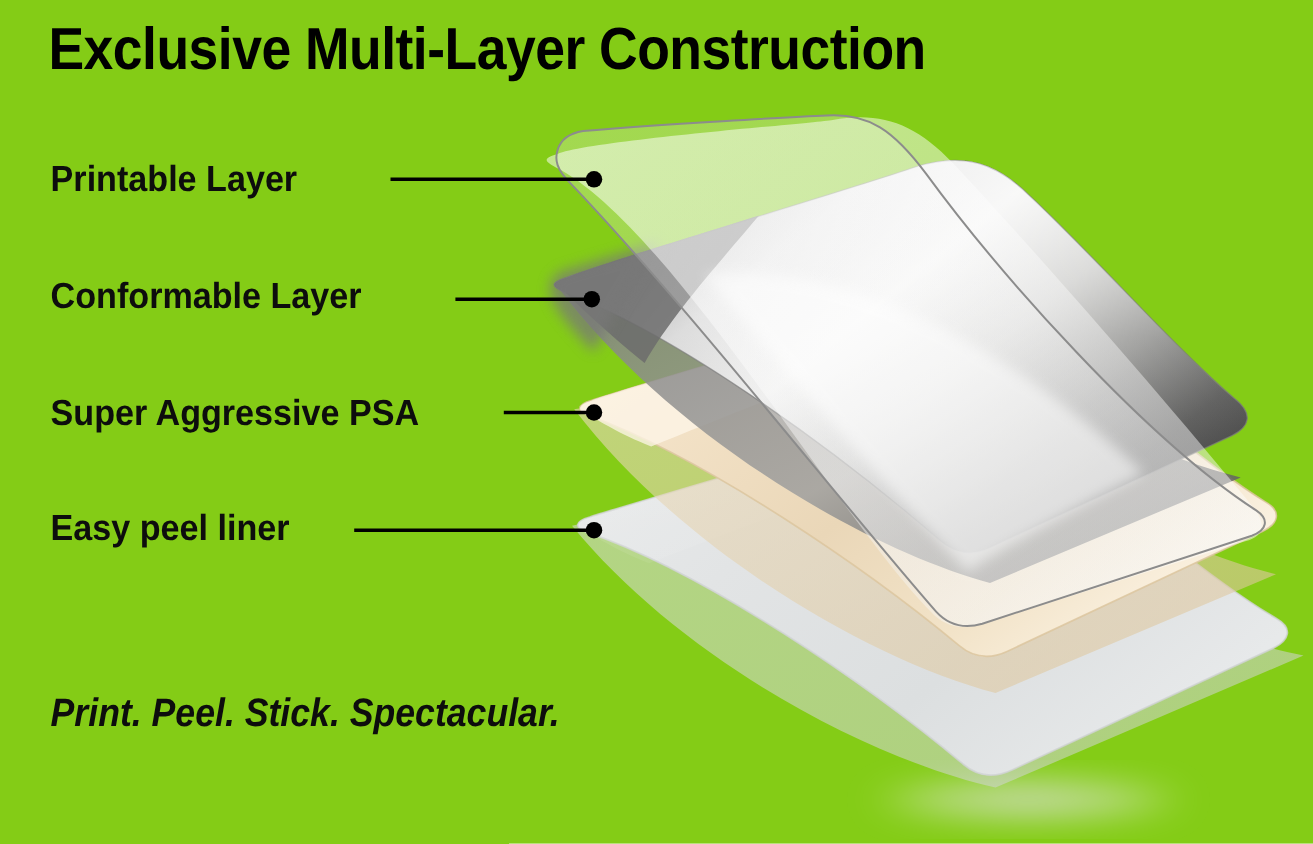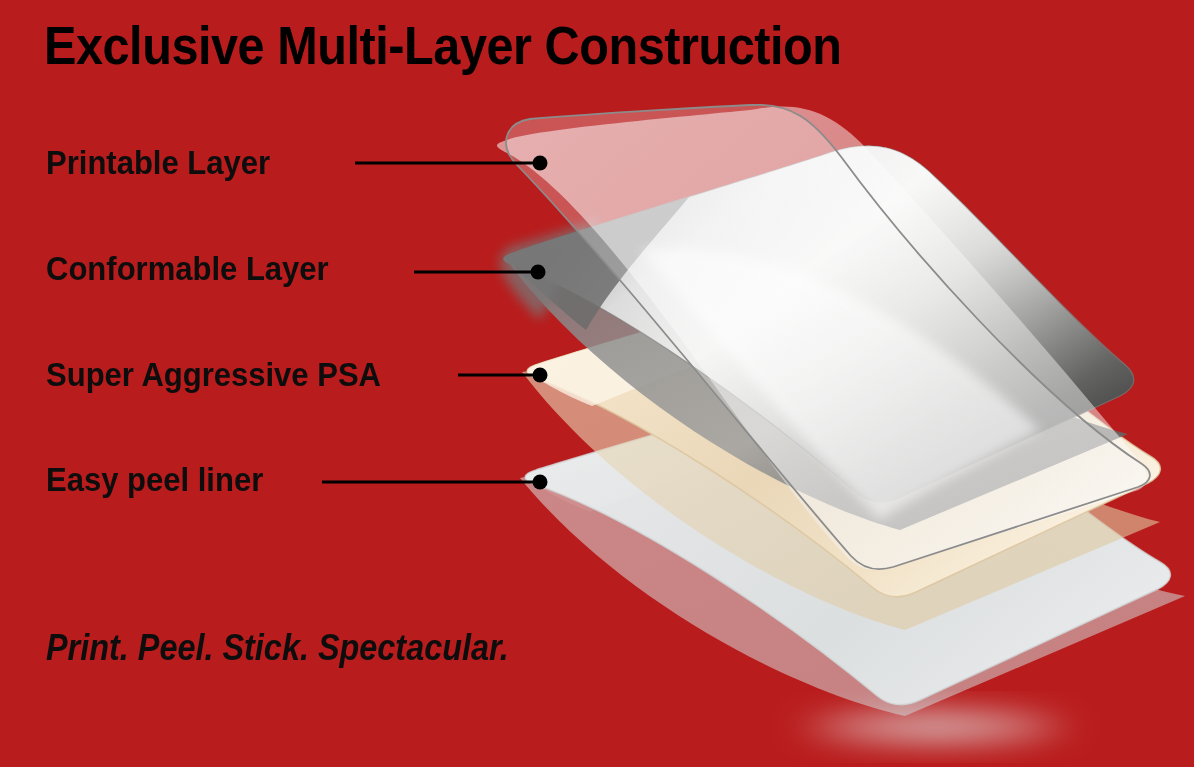--- a/index.html
+++ b/index.html
@@ -13,21 +13,21 @@
     height: 767px;
     overflow: hidden;
     font-family: "Liberation Sans", sans-serif;
     color: #000000;
     position: relative;
   }
   #stage {
     position: relative;
     width: 1194px;
     height: 767px;
-    background: #b91c1c;
+    background: #84cc16;
   }
   
   #illustration {
     position: absolute;
     left: 0;
     top: 0;
     width: 1194px;
     height: 767px;
     z-index: 1;
   }

